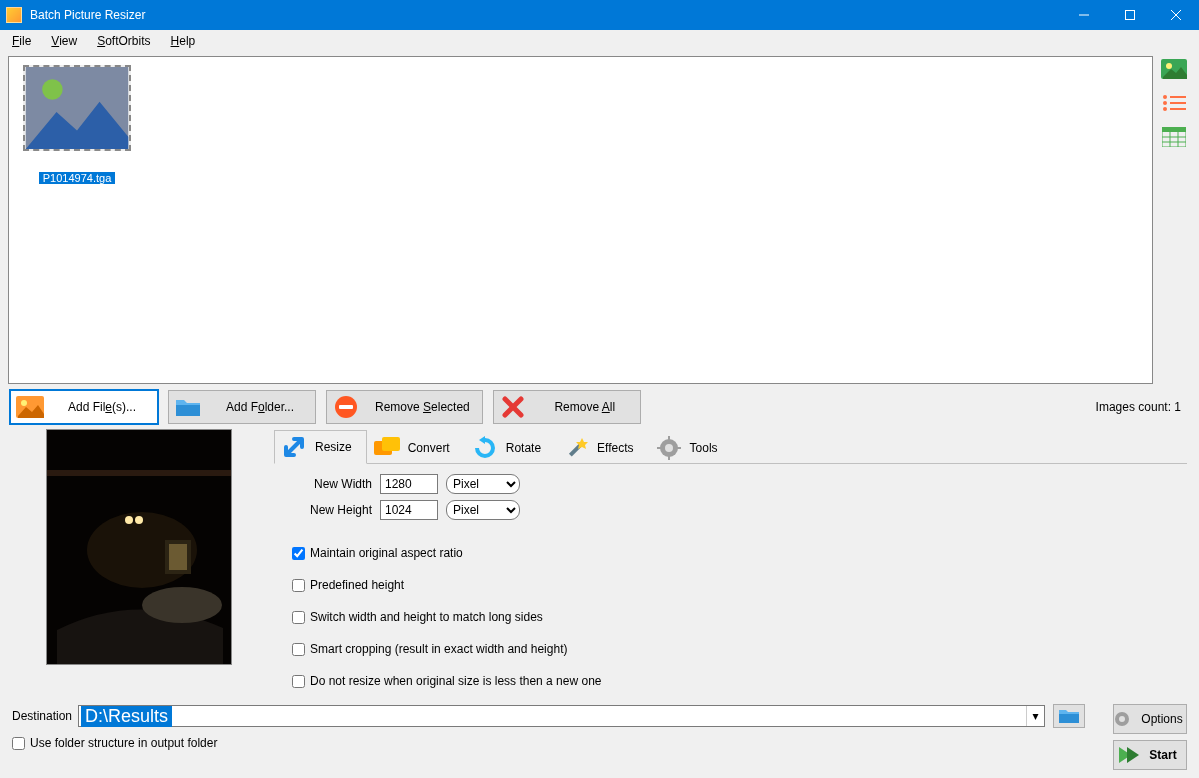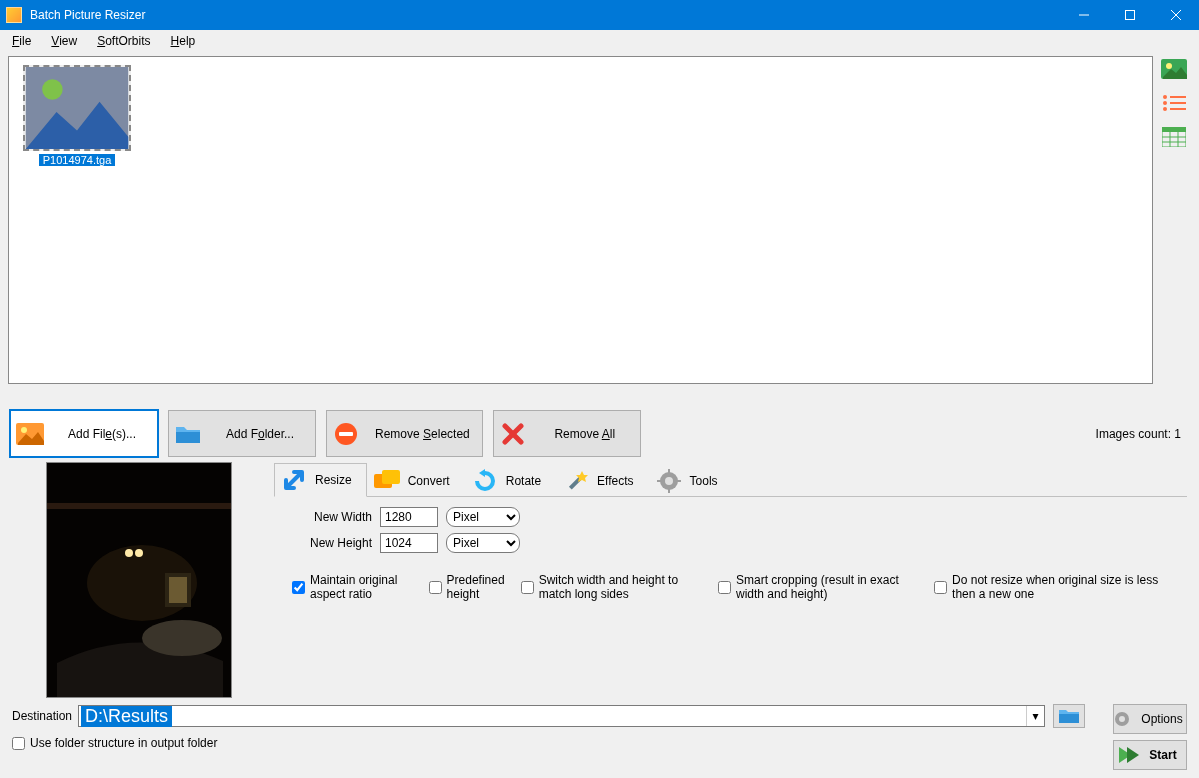--- a/index.html
+++ b/index.html
@@ -16,28 +16,28 @@
 .menubar { background: #f0f0f0; height: 22px; display: flex; align-items: center; padding: 0 2px; }
 .menubar .menu { padding: 2px 10px; cursor: default; }
 .menubar .menu u { text-decoration: underline; }
 
 
 .panels { flex: 1; display: flex; padding: 4px 8px 0 8px; gap: 4px; }
 .thumbarea { flex: 1; border: 1px solid #888; background: #fff; padding: 8px; display: flex; align-items: flex-start; position: relative; overflow: hidden; height: 328px; }
 .thumb { display: flex; flex-direction: column; align-items: center; width: 120px; }
 .thumb .img { width: 108px; height: 86px; border: 2px dashed #888; display: flex; align-items: center; justify-content: center; background: #eee; }
 .thumb .img svg { width: 100%; height: 100%; }
-.thumb .cap { margin-top: 3px; background: #0078d7; color: #fff; padding: 0 4px; font-size: 11px; }
+.thumb .cap { margin-top: 21px; background: #0078d7; color: #fff; padding: 0 4px; font-size: 11px; }
 
 .sidebar { width: 34px; display: flex; flex-direction: column; gap: 12px; padding-top: 2px; align-items: center; }
 .sidebar .sbicon { width: 28px; height: 22px; display: flex; align-items: center; justify-content: center; cursor: pointer; }
 
 
 .filebar { display: flex; align-items: center; padding: 3px 10px 3px 10px; gap: 10px; }
-.filebar .btn { height: 47px; min-width: 148px; border: 1px solid #adadad; background: #e1e1e1; display: flex; align-items: center; padding: 0 12px 0 4px; gap: 14px; cursor: default; }
+.filebar .btn { height: 34px; min-width: 148px; border: 1px solid #adadad; background: #e1e1e1; display: flex; align-items: center; padding: 0 12px 0 4px; gap: 14px; cursor: default; }
 .filebar .btn.active { border: 1px solid #0078d7; background:#fff; outline:1px solid #0078d7; }
 .filebar .btn .ic { width: 30px; height: 26px; display:flex; align-items:center; justify-content:center; }
 .filebar .btn span.lbl { flex:1; text-align:center; }
 .filebar .count { margin-left: auto; font-size: 12px; padding-right: 8px; }
 
 
 .lower { display: flex; padding: 2px 12px 0 12px; gap: 8px; }
 .preview { width: 254px; display:flex; justify-content:center; }
 .preview .pvimg { width: 186px; height: 236px; background: #000; border: 1px solid #888; position:relative; overflow:hidden; }
 
@@ -49,21 +49,21 @@
 
 .tabbody { padding: 10px 18px; display:flex; flex-direction:column; gap:10px; }
 .dimrow { display:flex; align-items:center; gap:8px; }
 .dimrow .lbl { width: 80px; text-align:right; }
 .dimrow input[type=text] { width:58px; height:20px; border:1px solid #7a7a7a; padding:0 4px; font-size:12px; }
 .dimrow select, select.std { height:20px; border:1px solid #7a7a7a; background:#fff; font-size:12px; padding:0 2px; }
 .dimrow select { width: 74px; border-radius: 9px; }
 select.std { width: 214px; }
 
 .toprow { display:flex; align-items:flex-end; gap:30px; }
-.chkcol { display:flex; flex-direction:row; gap:7px; margin-top:10px; }
+.chkcol { display:flex; flex-direction:column; gap:18px; margin-top:16px; }
 .chk { display:flex; align-items:center; gap:5px; }
 .chk input { width:13px; height:13px; }
 
 .canvasbtn { width: 168px; height:36px; border:1px solid #adadad; background:#e1e1e1; display:flex; align-items:center; justify-content:center; gap:12px; margin-top:4px; padding-left:6px;}
 .canvasbtn .ic{width:26px;height:26px;}
 
 
 .destrow { display:flex; align-items:center; padding: 6px 12px; gap: 8px; }
 .destrow .lbl { width:58px; }
 .destrow .combo { flex:1; height:22px; border:1px solid #7a7a7a; background:#fff; display:flex; align-items:center; position: relative;}

